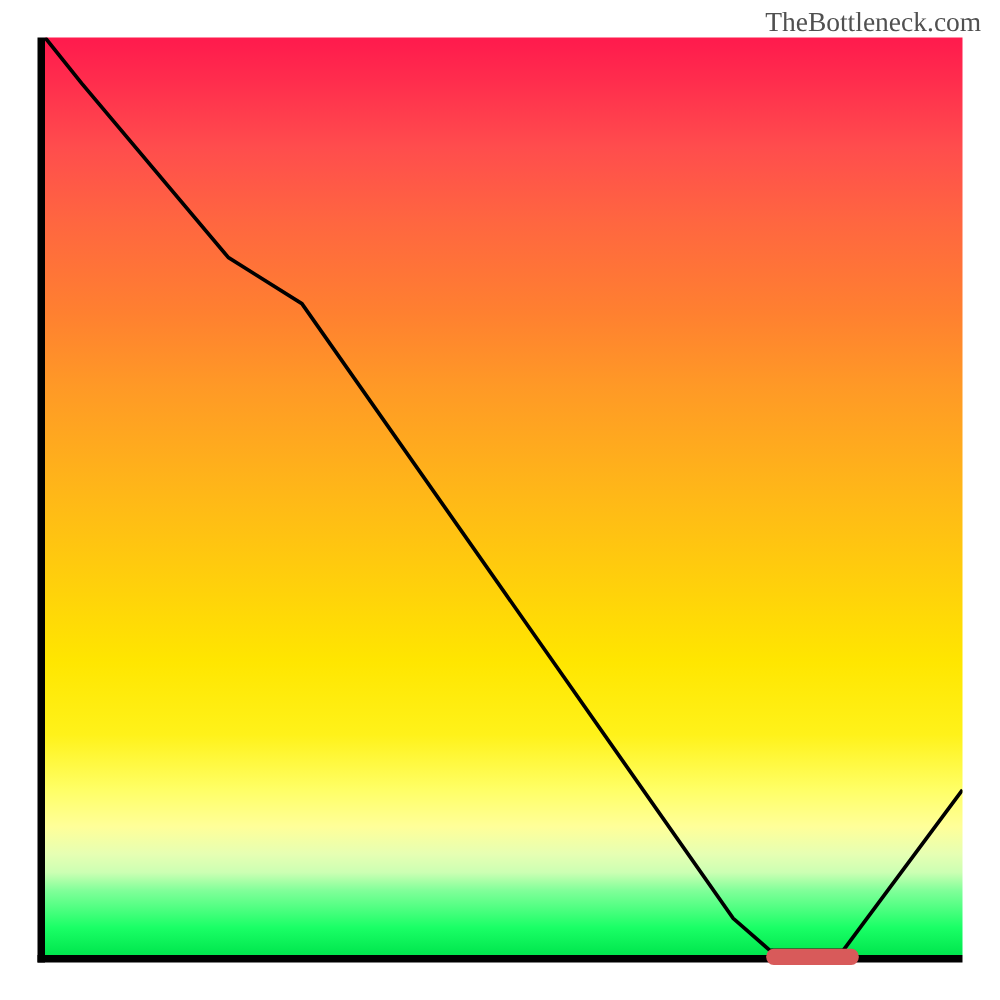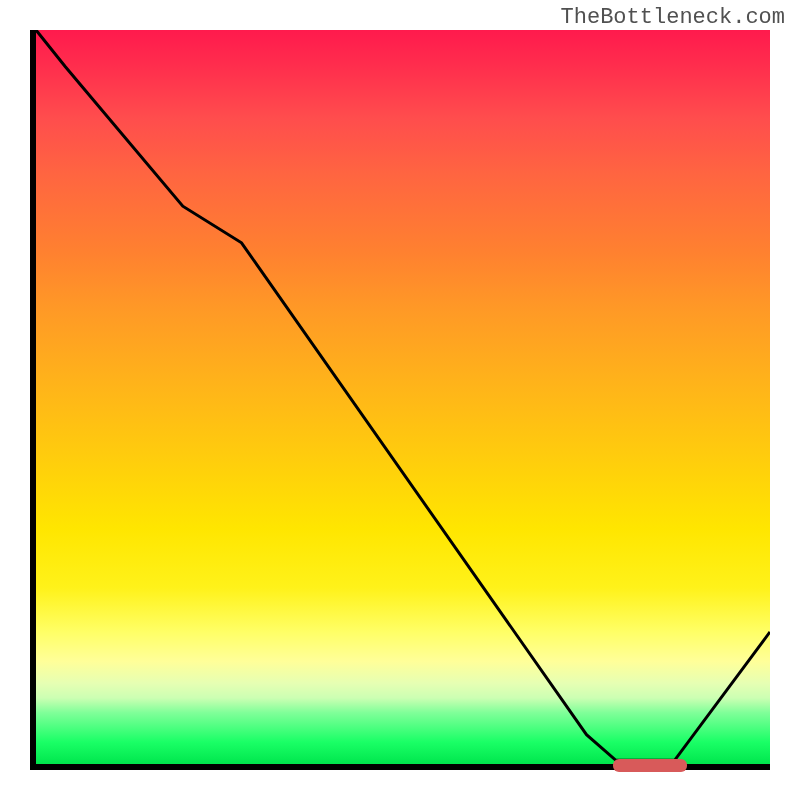--- a/index.html
+++ b/index.html
@@ -11,21 +11,21 @@
       width: 800px;
       height: 800px;
       background: #ffffff;
       position: relative;
       overflow: hidden;
     }
     .watermark {
       position: absolute;
       top: 5px;
       right: 15px;
-      font-family: Liberation Mono, monospace;
+      font-family: Liberation Serif, serif;
       font-size: 22px;
       color: #505050;
       z-index: 10;
     }
     .chart-container {
       position: absolute;
       top: 30px;
       left: 30px;
       width: 740px;
       height: 740px;

